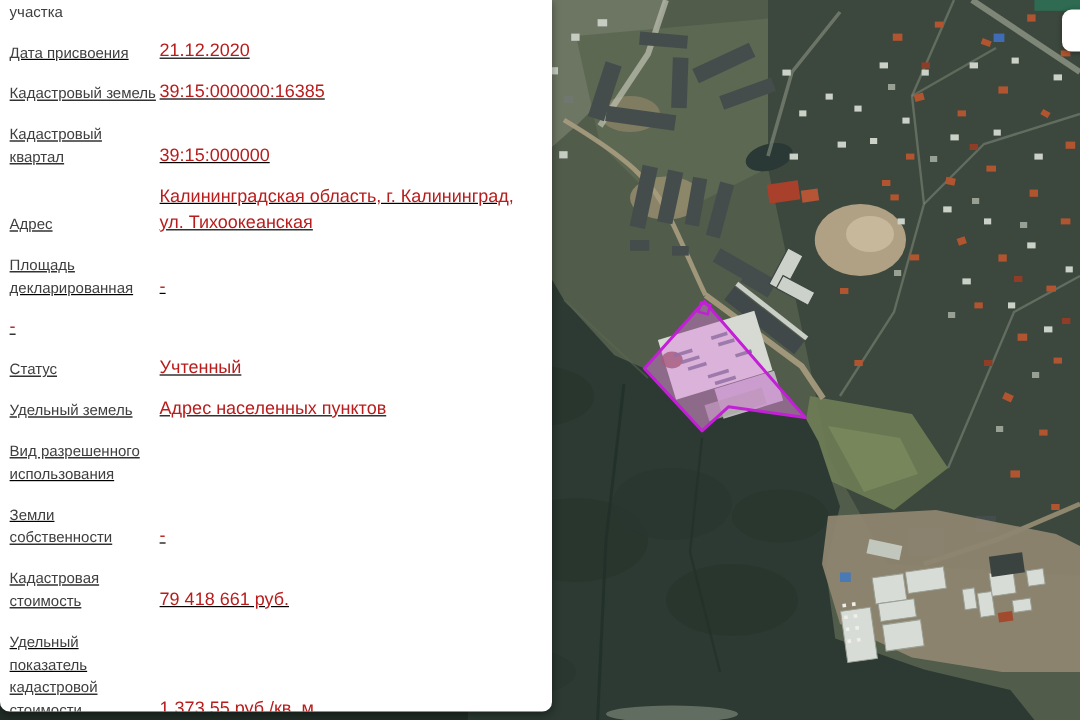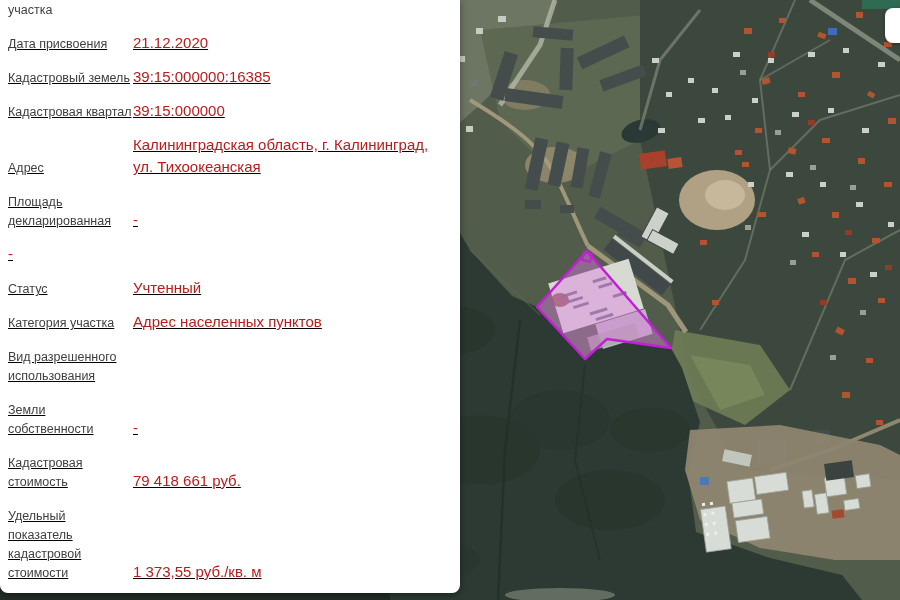--- a/index.html
+++ b/index.html
@@ -275,21 +275,21 @@
           <div class="lbl">Дата присвоения</div>
           <div class="val">21.12.2020</div>
         </div>
 
         <div class="row">
           <div class="lbl">Кадастровый земель</div>
           <div class="val">39:15:000000:16385</div>
         </div>
 
         <div class="row">
-          <div class="lbl">Кадастровая квартал</div>
+          <div class="lbl">Кадастровый квартал</div>
           <div class="val">39:15:000000</div>
         </div>
 
         <div class="row">
           <div class="lbl">Адрес</div>
           <div class="val">Калининградская область, г. Калининград, ул. Тихоокеанская</div>
         </div>
 
 
         <div class="row">
@@ -300,21 +300,21 @@
         <div class="row">
           <div class="val">-</div>
         </div>
 
         <div class="row">
           <div class="lbl">Статус</div>
           <div class="val">Учтенный</div>
         </div>
 
         <div class="row">
-          <div class="lbl">Категория участка</div>
+          <div class="lbl">Удельный земель</div>
           <div class="val">Адрес населенных пунктов</div>
         </div>
 
         <div class="row">
           <div class="lbl">Вид разрешенного использования</div>
         </div>
 
         <div class="row">
           <div class="lbl">Земли собственности</div>
           <div class="val">-</div>

